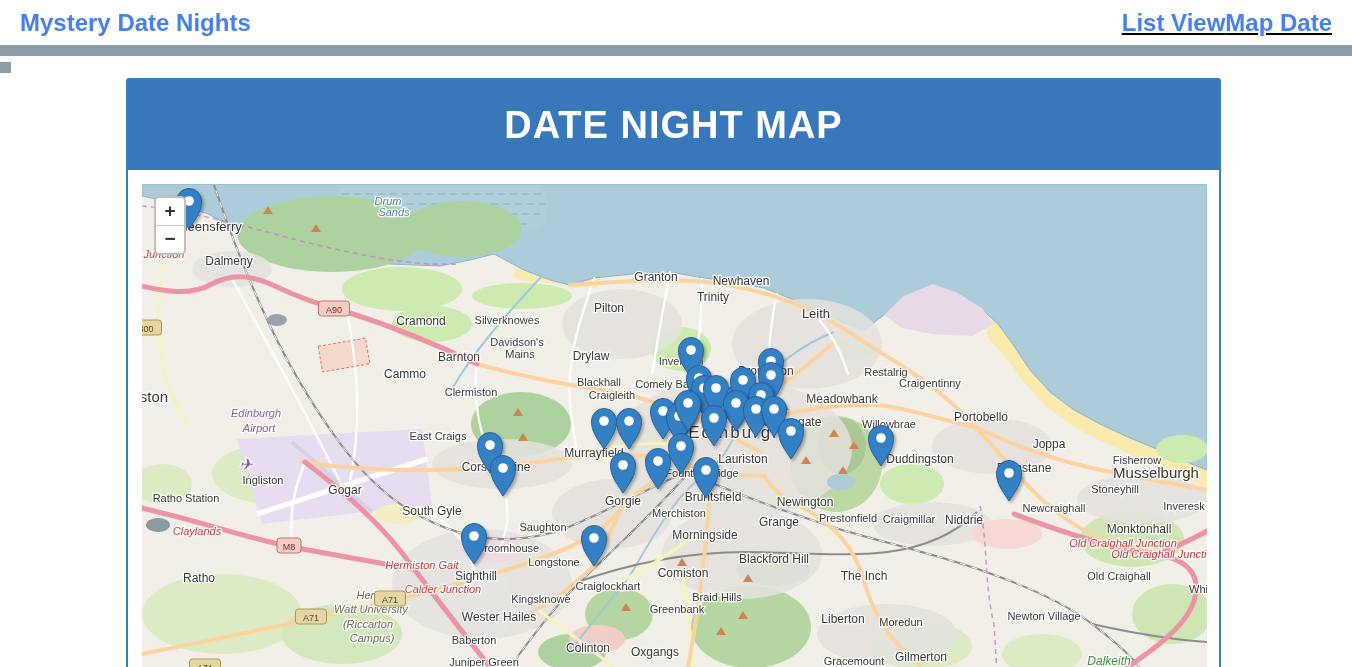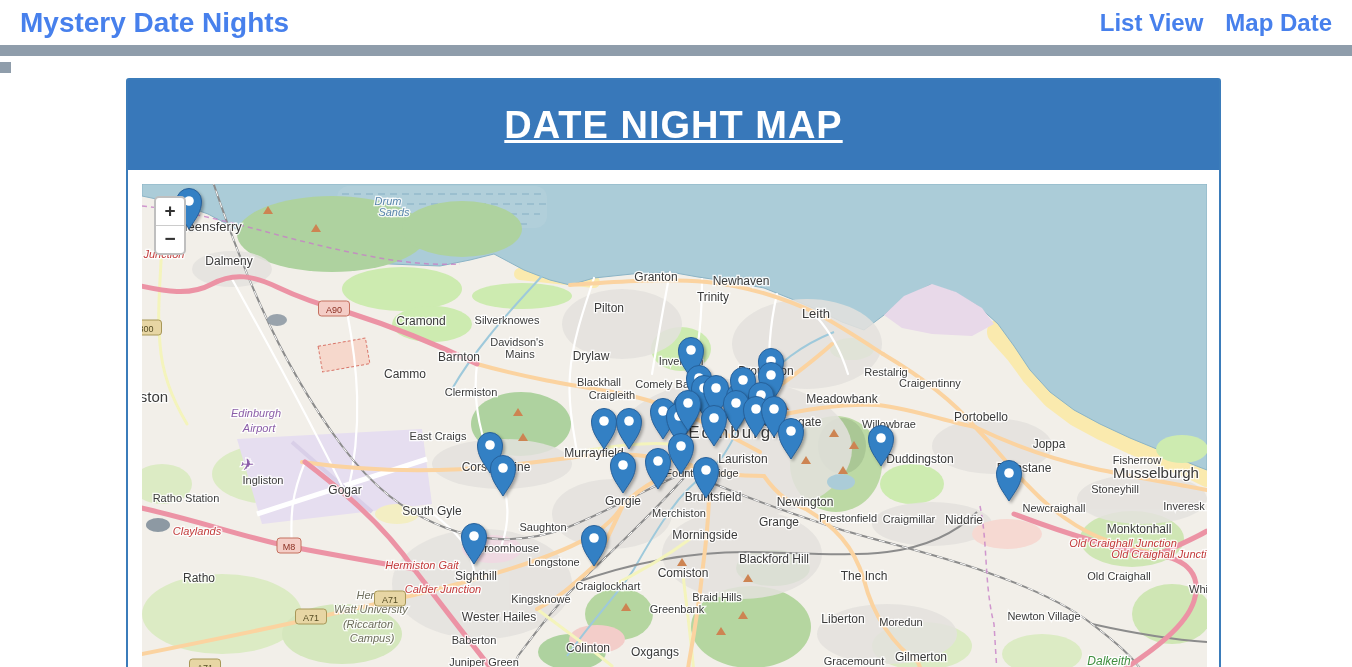--- a/index.html
+++ b/index.html
@@ -1,29 +1,29 @@
 <!DOCTYPE html>
 <html><head>
 <meta charset="utf-8">
 <style>
   html,body{margin:0;padding:0;width:1352px;height:667px;overflow:hidden;background:#fff;
     font-family:"Liberation Sans",sans-serif;}
   
   .navbar{height:45px;background:#fff;display:flex;align-items:center;justify-content:space-between;
     padding:0 20px;box-sizing:border-box;}
-  .brand{font-size:28px;font-weight:700;color:#4780ec;cursor:pointer;}
-  .navlinks{display:flex;gap:22px;}
+  .brand{font-size:24px;font-weight:700;color:#4780ec;cursor:pointer;}
+  .navlinks{display:flex;text-decoration:underline;}
   .navlinks a{font-size:24px;font-weight:700;color:#4780ec;text-decoration:none;cursor:pointer;}
   .hscroll{height:11px;background:#8f9dab;width:100%;}
   .nub{position:absolute;left:0;top:62px;width:11px;height:11px;background:#8f9dab;}
   
   .card{width:1095px;margin:22px 0 0 126px;background:#fff;border:2px solid #3b7cba;
     border-radius:3px;box-sizing:border-box;}
   .card-header{background:#3878ba;height:90px;display:flex;align-items:center;justify-content:center;}
-  .card-header h1{margin:0;color:#fff;font-size:38px;font-weight:700;letter-spacing:1px;text-decoration:underline;}
+  .card-header h1{margin:0;color:#fff;font-size:38px;font-weight:700;letter-spacing:1px;}
   .card-body{padding:14px;}
   
   .map{position:relative;width:1065px;height:520px;overflow:hidden;background:#f2efe9;}
   .map svg{display:block;}
   text.ml{fill:#3a3a3a;paint-order:stroke;stroke:rgba(255,255,255,.85);stroke-width:2.6px;
     font-family:"Liberation Sans",sans-serif;text-anchor:middle;}
   text.red{fill:#c23b3b;font-style:italic;}
   text.wat{fill:#5b87ad;font-style:italic;}
   text.air{fill:#8b5ea8;font-style:italic;}
   text.grn{fill:#3f8f3f;font-style:italic;}

